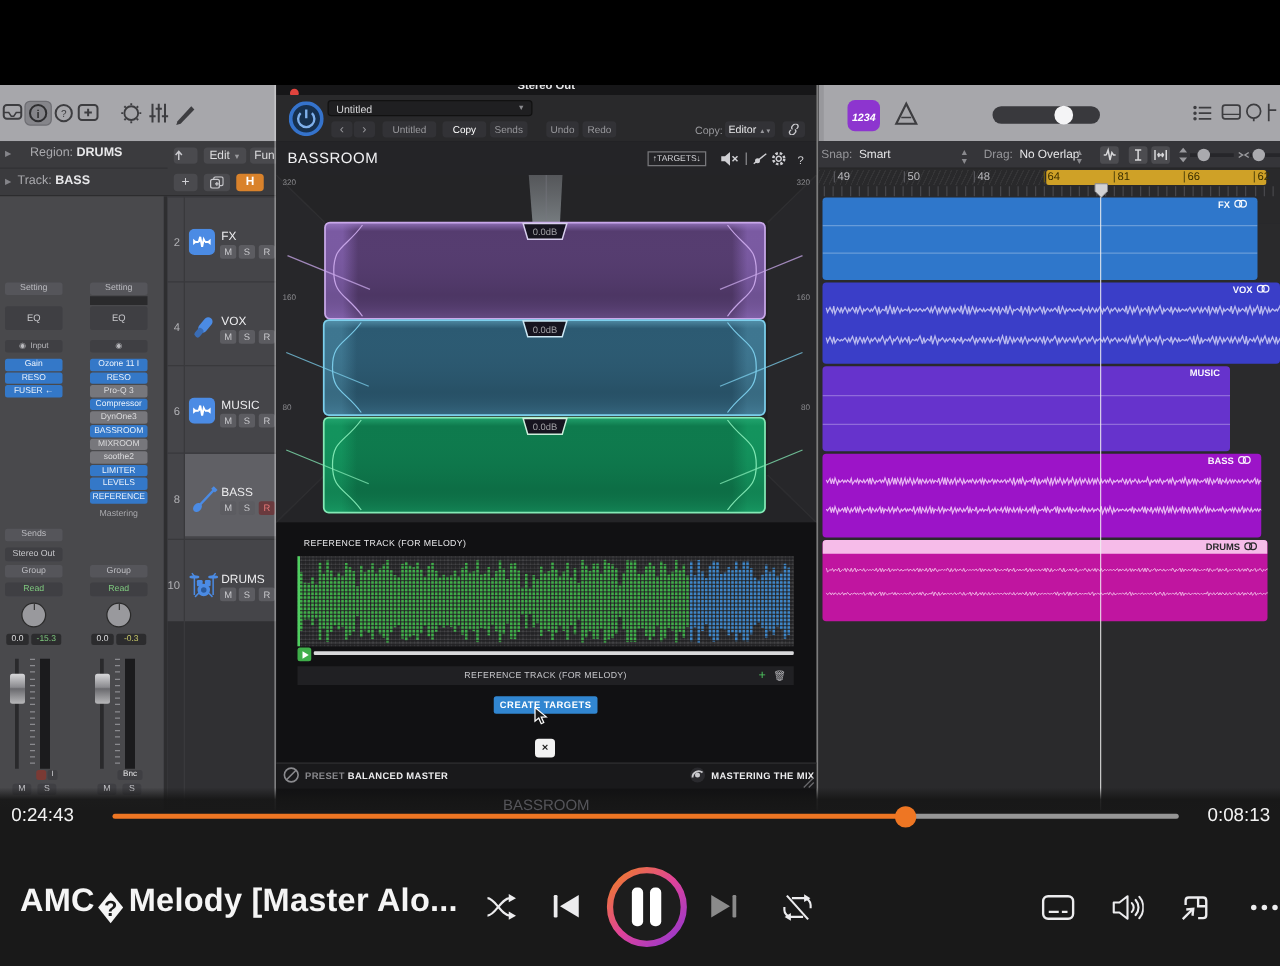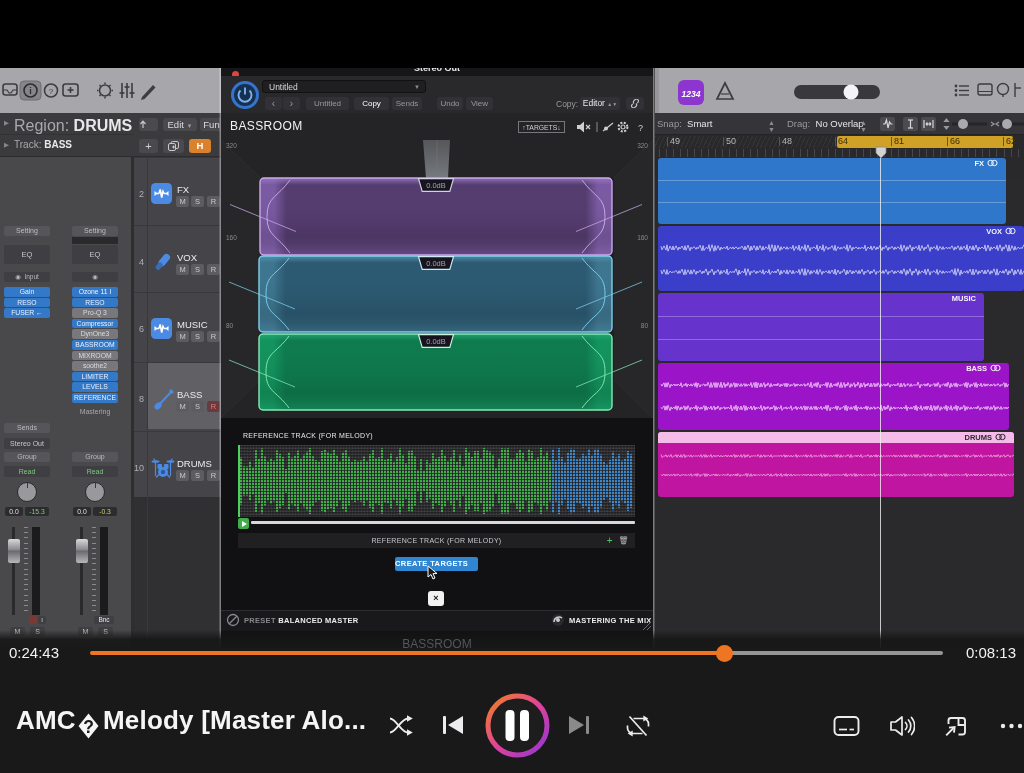--- a/index.html
+++ b/index.html
@@ -74,21 +74,21 @@
         <line x1="348" y1="26.5" x2="348" y2="29"></line>
         <line x1="360" y1="15" x2="360" y2="29"></line>
           <line x1="360" y1="20" x2="366" y2="20"></line>
       </g>
     </svg>
   </div>
 
   <div class="ab" style="left:0;top:45px;width:223px;height:44px;background:#3b3b3e;border-bottom:1px solid #2c2c2e;">
     <div class="ab" style="left:0;top:0;width:134px;height:22px;border-bottom:1px solid #323234;"></div>
     <div class="tx" style="left:4px;top:6px;color:#85858a;font-size:6.5px;">▶</div>
-    <div class="tx" style="left:14px;top:4px;color:#a9a9ad;font-size:16px;">Region: <b style="color:#e8e8ea">DRUMS</b></div>
+    <div class="tx" style="left:24px;top:4px;color:#a9a9ad;font-size:10px;">Region: <b style="color:#e8e8ea">DRUMS</b></div>
     <div class="tx" style="left:4px;top:28px;color:#85858a;font-size:6.5px;">▶</div>
     <div class="tx" style="left:14px;top:26px;color:#a9a9ad;font-size:10px;">Track: <b style="color:#e8e8ea">BASS</b></div>
 
     <div class="ab" style="left:139px;top:5px;width:19px;height:13px;background:#4a4a4e;border-radius:3px;color:#c0c0c4;font-size:9px;text-align:center;line-height:13px;">
         <svg width="8" height="9" viewBox="0 0 8 9" style="margin-top:2px">
           <path d="M4 8 V2 M1.5 4 L4 1.2 L6.5 4" stroke="#c8c8cc" stroke-width="1.2" fill="none"></path>
         </svg>
       </div>
     <div class="ab" style="left:163px;top:5px;width:34px;height:13px;background:#4a4a4e;border-radius:3px;color:#dcdcde;font-size:9.5px;text-align:center;line-height:13px;">Edit <span style="font-size:6px;color:#9a9a9e">▼</span></div>
     <div class="ab" style="left:200px;top:5px;width:23px;height:13px;background:#4a4a4e;border-radius:3px 0 0 3px;color:#dcdcde;font-size:9.5px;text-align:center;line-height:13px;">Fun</div>
@@ -436,21 +436,21 @@
           <line x1="14" y1="6.5" x2="14" y2="13.5"></line>
         </g>
       </svg>
 <div class="ab" style="left:41px;top:12px;width:164px;height:13px;background:#1f1f21;border:1px solid #111;border-radius:3px;color:#d8d8da;font-size:8.5px;line-height:12px;padding-left:6px;">Untitled<span style="position:absolute;right:5px;color:#8a8a8e;font-size:6px;">▼</span></div>
 <div class="ab" style="left:44px;top:29px;width:17px;height:13px;background:#323236;border-radius:3px;color:#98989c;font-size:10px;text-align:center;line-height:13px;">‹</div>
 <div class="ab" style="left:62px;top:29px;width:17px;height:13px;background:#323236;border-radius:3px;color:#98989c;font-size:10px;text-align:center;line-height:13px;">›</div>
 <div class="ab" style="left:85px;top:29px;width:43px;height:13px;background:#323236;border-radius:3px;color:#98989c;font-size:8px;text-align:center;line-height:13px;">Untitled</div>
 <div class="ab" style="left:133px;top:29px;width:35px;height:13px;background:#323236;border-radius:3px;color:#ffffff;font-size:8px;text-align:center;line-height:13px;">Copy</div>
 <div class="ab" style="left:171px;top:29px;width:30px;height:13px;background:#323236;border-radius:3px;color:#98989c;font-size:8px;text-align:center;line-height:13px;">Sends</div>
 <div class="ab" style="left:216px;top:29px;width:26px;height:13px;background:#323236;border-radius:3px;color:#98989c;font-size:8px;text-align:center;line-height:13px;">Undo</div>
-<div class="ab" style="left:245px;top:29px;width:27px;height:13px;background:#323236;border-radius:3px;color:#98989c;font-size:8px;text-align:center;line-height:13px;">View</div>
+<div class="ab" style="left:245px;top:29px;width:27px;height:13px;background:#323236;border-radius:3px;color:#98989c;font-size:8px;text-align:center;line-height:13px;">Redo</div>
 <div class="tx" style="left:335px;top:31px;color:#98989c;font-size:8.5px;">Copy:</div>
 <div class="ab" style="left:359px;top:29px;width:40px;height:13px;background:#323236;border-radius:3px;color:#e8e8ea;font-size:8.5px;text-align:center;line-height:13px;">Editor <span style="font-size:5px;color:#98989c">▲▼</span></div>
 <div class="ab" style="left:405px;top:29px;width:18px;height:13px;background:#323236;border-radius:3px;"></div>
 <svg class="ab" style="left:409px;top:31px" width="10" height="9" viewBox="0 0 10 9">
         <g stroke="#c8c8cc" stroke-width="1.1" fill="none">
           <path d="M4 4.5 a2 2 0 0 1 0 -2.8 l1.2 -1.2 a2 2 0 0 1 2.8 2.8 l-0.8 0.8"></path>
           <path d="M6 4.5 a2 2 0 0 1 0 2.8 l-1.2 1.2 a2 2 0 0 1 -2.8 -2.8 l0.8 -0.8"></path>
         </g>
       </svg>
 <div class="ab" style="left:0;top:45px;width:432px;height:27px;background:#242427;"></div>
@@ -739,21 +739,21 @@
 <rect x="0" y="67" width="397" height="1" fill="#222224" opacity="0.75"></rect>
 <rect x="0" y="70" width="397" height="1" fill="#222224" opacity="0.75"></rect>
         </svg>
       </div>
 <div class="ab" style="left:17px;top:377px;width:2px;height:72px;background:#4fd060;"></div>
 <div class="ab" style="left:17px;top:450px;width:11px;height:11px;background:#3fae4a;border-radius:2px;">
         <div style="position:absolute;left:3.5px;top:2.5px;width:0;height:0;border-left:5px solid #fff;border-top:3px solid transparent;border-bottom:3px solid transparent;"></div>
       </div>
 <div class="ab" style="left:30px;top:453px;width:384px;height:2.5px;background:#d8d8da;border-radius:1px;"></div>
 <div class="ab" style="left:17px;top:465px;width:397px;height:15px;background:#202023;color:#c8c8cc;font-size:7px;text-align:center;line-height:15px;letter-spacing:0.3px;">REFERENCE TRACK (FOR MELODY)<span style="position:absolute;right:22px;top:0;color:#4fc860;font-size:10px;">+</span><span style="position:absolute;right:6px;top:0;color:#b8b8bc;font-size:8px;">🗑</span></div>
-<div class="ab" style="left:174px;top:489px;width:83px;height:14px;background:#3186d1;border-radius:2px;color:#fff;font-size:7.5px;font-weight:bold;text-align:left;line-height:14px;letter-spacing:0.4px;">CREATE TARGETS</div>
+<div class="ab" style="left:174px;top:489px;width:83px;height:14px;background:#3186d1;border-radius:2px;color:#fff;font-size:7.5px;font-weight:bold;text-align:center;line-height:14px;letter-spacing:0.4px;">CREATE TARGETS</div>
 <svg class="ab" style="left:206px;top:497px" width="12" height="16" viewBox="0 0 12 16">
         <path d="M1 1 L1 12 L4 9.5 L6 14 L8 13 L6 8.7 L10 8.5 Z" fill="#1a1a1a" stroke="#fff" stroke-width="1"></path>
       </svg>
 <div class="ab" style="left:207px;top:523px;width:16px;height:15px;background:#f2f2f2;border-radius:3px;color:#191919;font-size:9px;font-weight:bold;text-align:center;line-height:15px;">×</div>
 <div class="ab" style="left:0;top:542px;width:432px;height:21px;background:#19191b;border-top:1px solid #2e2e31;"></div>
 <svg class="ab" style="left:5px;top:545px" width="14" height="14" viewBox="0 0 14 14">
         <circle cx="7" cy="7" r="5.5" fill="none" stroke="#8a8a8e" stroke-width="1.3"></circle>
         <line x1="3" y1="11" x2="11" y2="3" stroke="#8a8a8e" stroke-width="1.3"></line>
       </svg>
 <div class="tx" style="left:23px;top:548px;color:#88888c;font-size:7.5px;font-weight:bold;letter-spacing:0.3px;">PRESET <span style="color:#ececee">BALANCED MASTER</span></div>

